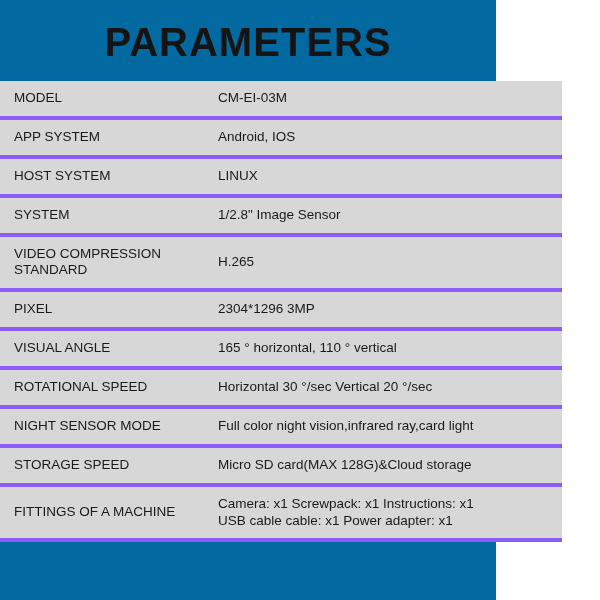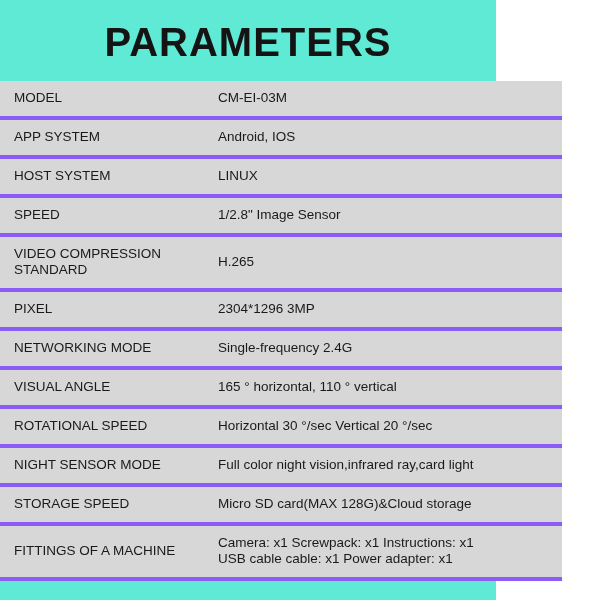--- a/index.html
+++ b/index.html
@@ -10,21 +10,21 @@
     width: 600px;
     height: 600px;
     background: #ffffff;
     font-family: "Liberation Sans", sans-serif;
     overflow: hidden;
   }
   .page {
     width: 496px;
     height: 600px;
     box-sizing: border-box;
-    background: #5eead4;
+    background: #0369a1;
     position: relative;
   }
   .title {
     text-align: center;
     font-size: 40px;
     font-weight: bold;
     letter-spacing: 1px;
     color: #141414;
     padding-top: 20px;
     padding-bottom: 16px;
@@ -73,34 +73,30 @@
       </tr>
       <tr>
         <td class="col-label">APP SYSTEM</td>
         <td class="col-value">Android, IOS</td>
       </tr>
       <tr>
         <td class="col-label">HOST SYSTEM</td>
         <td class="col-value">LINUX</td>
       </tr>
       <tr>
-        <td class="col-label">SPEED</td>
+        <td class="col-label">SYSTEM</td>
         <td class="col-value">1/2.8" Image Sensor</td>
       </tr>
       <tr>
         <td class="col-label">VIDEO COMPRESSION STANDARD</td>
         <td class="col-value">H.265</td>
       </tr>
       <tr>
         <td class="col-label">PIXEL</td>
         <td class="col-value">2304*1296 3MP</td>
-      </tr>
-      <tr>
-        <td class="col-label">NETWORKING MODE</td>
-        <td class="col-value">Single-frequency 2.4G</td>
       </tr>
       <tr>
         <td class="col-label">VISUAL ANGLE</td>
         <td class="col-value">165 ° horizontal, 110 ° vertical</td>
       </tr>
       <tr>
         <td class="col-label">ROTATIONAL SPEED</td>
         <td class="col-value">Horizontal 30 °/sec Vertical 20 °/sec</td>
       </tr>
       <tr>

